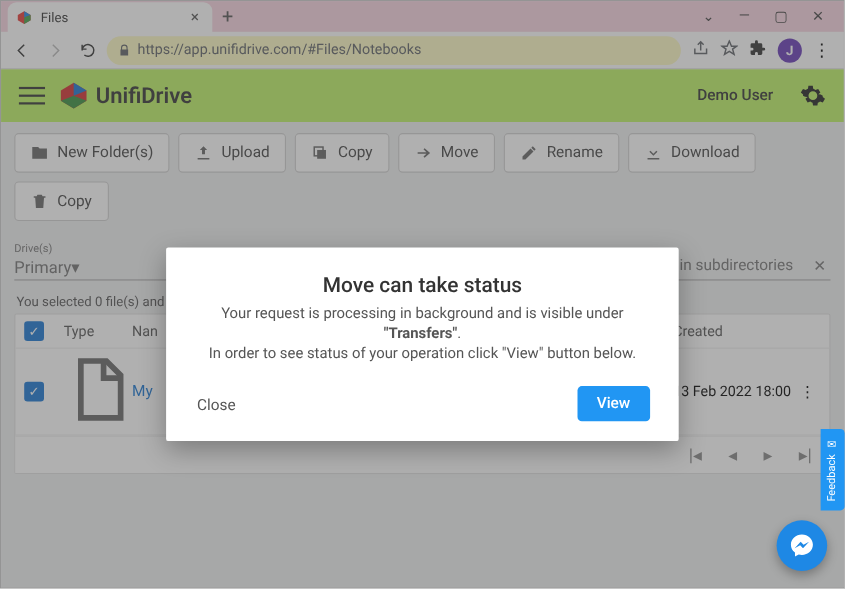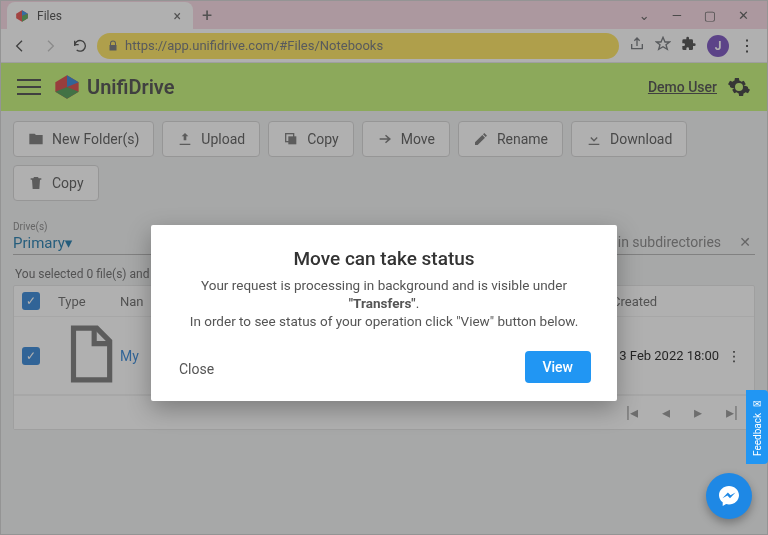--- a/index.html
+++ b/index.html
@@ -8,39 +8,39 @@
   .titlebar { height: 28px; background: #f8d4e0; display: flex; align-items: center; }
   .tab { height: 28px; background: #fff; border-top-left-radius: 8px; border-top-right-radius: 8px; display: flex; align-items: center; padding: 0 8px; margin: 2px 0 0 6px; width: 186px; font-size: 12px; color: #333; }
   .tab .fav { width: 14px; height: 14px; margin-right: 8px; }
   .tab .title { flex: 1; }
   .tab .close { font-size: 14px; color: #555; padding: 0 4px; }
   .newtab { width: 28px; text-align: center; font-size: 18px; color: #555; }
   .winctrl { margin-left: auto; display: flex; gap: 22px; padding-right: 18px; color: #444; font-size: 13px; }
   .addrbar { height: 34px; background: #fff; display: flex; align-items: center; padding: 0 6px; gap: 4px; border-bottom: 1px solid #e0e0e0; }
   .nav-btn { width: 26px; height: 26px; display: flex; align-items: center; justify-content: center; color: #444; }
   .nav-btn svg { width: 16px; height: 16px; }
-  .url-box { flex: 1; height: 26px; background: #fde047; border-radius: 13px; display: flex; align-items: center; padding: 0 10px; font-size: 13px; color: #5f6368; }
+  .url-box { flex: 1; height: 26px; background: #fef9c3; border-radius: 13px; display: flex; align-items: center; padding: 0 10px; font-size: 13px; color: #5f6368; }
   .url-box .lock { width: 12px; height: 12px; margin-right: 6px; }
   .url-txt { flex: 1; }
   .ext-icons { display: flex; gap: 10px; align-items: center; padding: 0 6px; }
   .avatar-j { width: 22px; height: 22px; border-radius: 50%; background: #673ab7; color: #fff; display: flex; align-items: center; justify-content: center; font-size: 12px; font-weight: bold; }
   .appbar { height: 48px; background: #bef264; display: flex; align-items: center; padding: 0 16px; border-bottom: 1px solid transparent; }
   .hamburger { width: 24px; height: 24px; margin-right: 12px; }
   .logo { display: flex; align-items: center; font-size: 20px; font-weight: 600; color: #333; }
   .logo svg { width: 28px; height: 28px; margin-right: 6px; }
-  .demo-user { margin-left: auto; margin-right: 10px; font-size: 14px; color: #333; font-weight: 500; text-decoration: underline; }
+  .demo-user { margin-left: auto; margin-right: 24px; font-size: 14px; color: #333; font-weight: 500; }
   .gear { width: 24px; height: 24px; }
   .content { flex: 1; background: #eff0f1; padding: 10px 12px; position: relative; }
   .toolbar { display: flex; gap: 8px; flex-wrap: wrap; }
   .tbtn { height: 34px; background: #fff; border: 1px solid #d0d0d0; border-radius: 4px; display: flex; align-items: center; padding: 17px 14px; font-size: 14px; color: #444; gap: 8px; }
   .tbtn svg { width: 16px; height: 16px; fill: #666; }
   .drive-row { display: flex; align-items: flex-end; margin-top: 20px; gap: 12px; }
   .drive-sel { min-width: 150px; }
   .drive-sel .lbl { font-size: 10px; color: #777; }
-  .drive-sel .val { font-size: 15px; color: #0369a1; border-bottom: 1px solid #aaa; padding: 2px 0; display: flex; align-items: center; }
+  .drive-sel .val { font-size: 15px; color: #737373; border-bottom: 1px solid #aaa; padding: 2px 0; display: flex; align-items: center; }
   .crumbs { display: flex; align-items: center; gap: 6px; font-size: 15px; color: #333; }
   .crumbs .sep { color: #555; font-weight: bold; }
   .search-box { margin-left: auto; display: flex; align-items: center; gap: 4px; font-size: 14px; color: #777; border-bottom: 1px solid #aaa; padding: 2px 0; }
   .search-box input { border: none; background: transparent; font-size: 14px; color: #777; width: 160px; outline: none; }
   .search-box .x { padding: 0 4px; }
   .sel-txt { font-size: 12px; color: #555; margin: 12px 0 4px 2px; }
   .table { background: #fff; border: 1px solid #e0e0e0; border-radius: 2px; }
   .thead, .trow { display: flex; align-items: center; padding: 6px 8px; border-bottom: 1px solid #eee; }
   .thead { font-size: 13px; color: #555; }
   .trow { font-size: 14px; }

